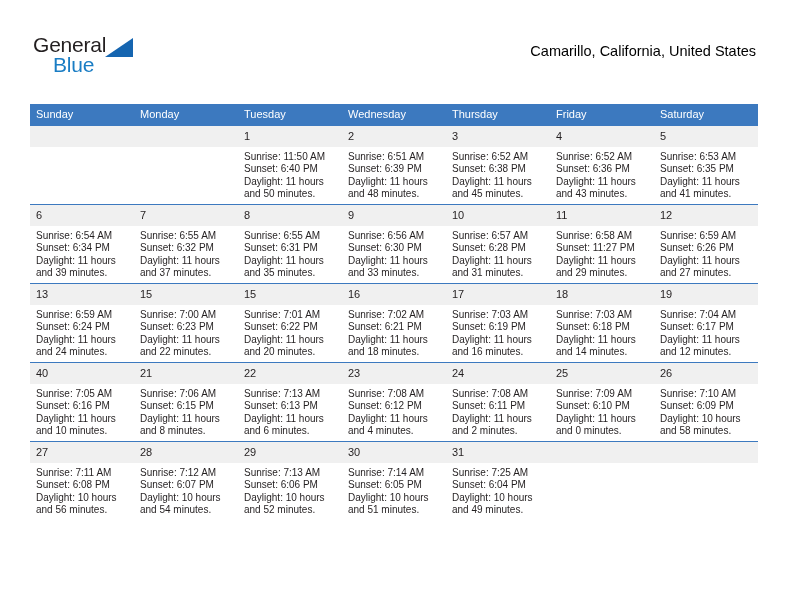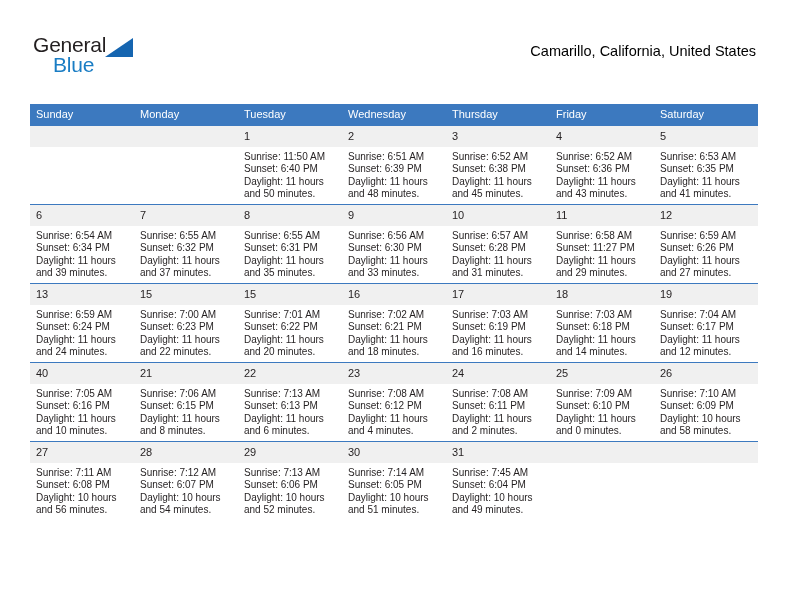--- a/index.html
+++ b/index.html
@@ -455,21 +455,21 @@
               <div class="details">
                 <div>Sunrise: 7:14 AM</div>
                 <div>Sunset: 6:05 PM</div>
                 <div>Daylight: 10 hours</div>
                 <div class="daylight-line2">and 51 minutes.</div>
               </div>
             </td>
             <td>
               <div class="daynum">31</div>
               <div class="details">
-                <div>Sunrise: 7:45 AM</div>
+                <div>Sunrise: 7:25 AM</div>
                 <div>Sunset: 6:04 PM</div>
                 <div>Daylight: 10 hours</div>
                 <div class="daylight-line2">and 49 minutes.</div>
               </div>
             </td>
             <td class="empty">
               <div class="daynum blank"></div>
             </td>
             <td class="empty">
               <div class="daynum blank"></div>

